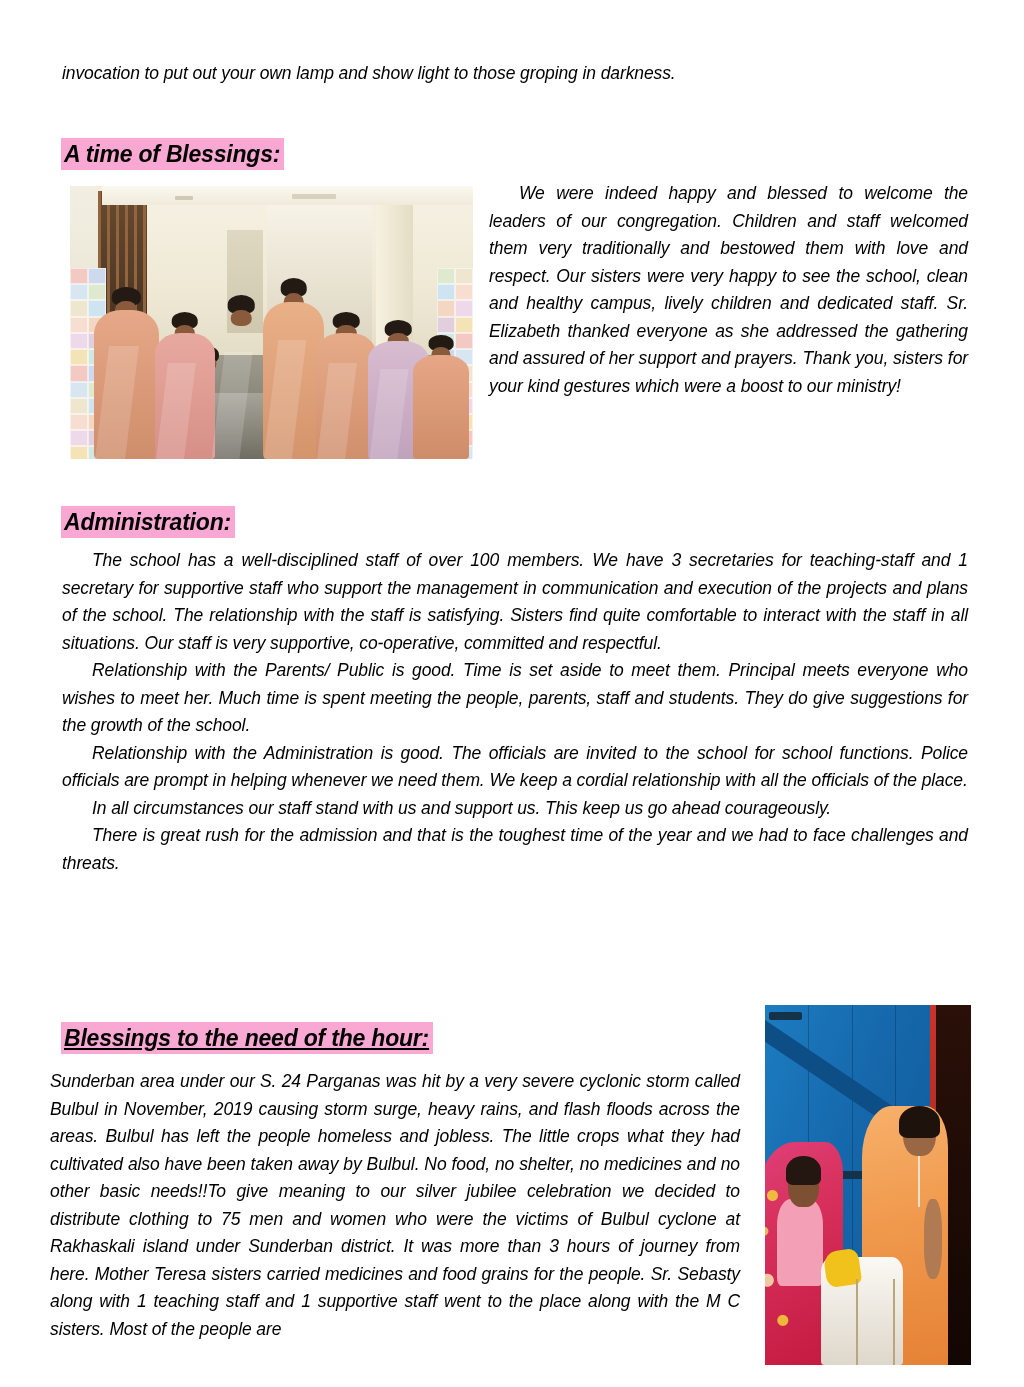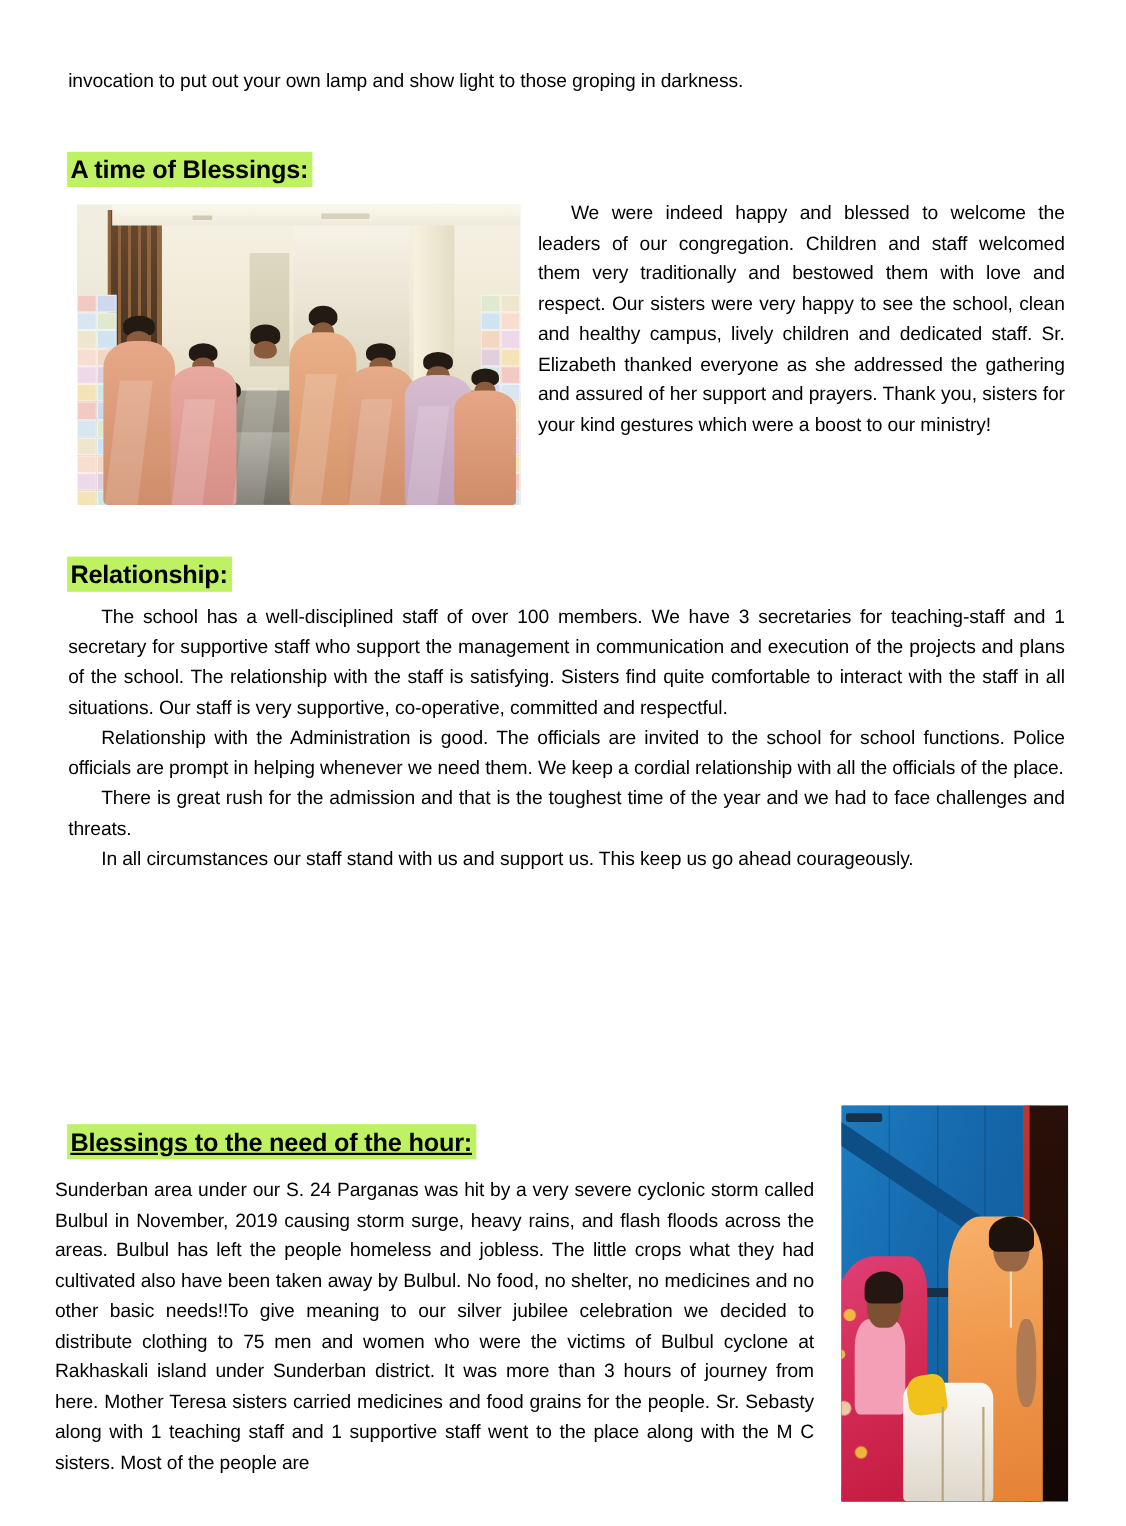--- a/index.html
+++ b/index.html
@@ -12,36 +12,37 @@
     color: #000000;
     position: relative;
     overflow: hidden;
   }
   .page {
     position: absolute;
     left: 0; top: 0;
     width: 844px;
     height: 1387px;
     padding: 0;
+    font-style: italic;
   }
 
   
   .para {
     font-size: 17.5px;
     line-height: 27.5px;
     text-align: justify;
     color: #000000;
     margin: 0;
     letter-spacing: -0.1px;
   }
   .para.indent { text-indent: 30px; }
 
   .heading {
     display: inline-block;
-    background: #bef264;
+    background: #f9a8d4;
     font-size: 23px;
     font-weight: bold;
     line-height: 30px;
     padding: 1px 4px 1px 3px;
     color: #000000;
     letter-spacing: -0.2px;
   }
   .heading.underlined { text-decoration: underline; text-underline-offset: 2px; }
 
   
@@ -323,28 +324,29 @@
         <div class="hair" style="width:44%;height:9%;bottom:60%;"></div>
         <div class="hd" style="width:34%;height:8%;bottom:54%;"></div>
         <div class="bdy" style="height:58%;background:linear-gradient(180deg,#e6a787,#cf8c68);"></div>
       </div>
     </div>
   </div>
 
   <p id="blessings-text" class="para indent">We were indeed happy and blessed to welcome the leaders of our congregation.  Children and staff welcomed them very traditionally and bestowed them with love and respect. Our sisters were very happy to see the school, clean and healthy campus, lively children and dedicated staff. Sr. Elizabeth thanked everyone as she addressed the gathering and assured of her support and prayers. Thank you, sisters for your kind gestures which were a boost to our ministry!</p>
 
   <div id="relationships-heading-wrap">
-    <span class="heading">Relationship:</span>
+    <span class="heading">Administration:</span>
   </div>
 
   <div id="relationships-body">
     <p class="para indent">The school has a well-disciplined staff of over 100 members. We have 3 secretaries for teaching-staff and 1 secretary for supportive staff who support the management in communication and execution of the projects and plans of the school. The relationship with the staff is satisfying.  Sisters find quite comfortable to interact with the staff in all situations. Our staff is very supportive, co-operative, committed and respectful.</p>
+    <p class="para indent">Relationship with the Parents/ Public is good.  Time is set aside to meet them. Principal meets everyone who wishes to meet her. Much time is spent meeting the people, parents, staff and students. They do give suggestions for the growth of the school.</p>
     <p class="para indent">Relationship with the Administration is good. The officials are invited to the school for school functions. Police officials are prompt in helping whenever we need them. We keep a cordial relationship with all the officials of the place.</p>
+    <p class="para indent">In all circumstances our staff stand with us and support us. This keep us go ahead courageously.</p>
     <p class="para indent"> There is great rush for the admission and that is the toughest time of the year and we had to face challenges and threats.</p>
-    <p class="para indent">In all circumstances our staff stand with us and support us. This keep us go ahead courageously.</p>
   </div>
 
   <div id="responding-heading-wrap">
     <span class="heading underlined">Blessings to the need of the hour:</span>
   </div>
 
   <p id="responding-body" class="para">Sunderban area under our S. 24 Parganas was hit by a very severe cyclonic storm called Bulbul in November, 2019 causing storm surge, heavy rains, and flash floods across the areas. Bulbul has left the people homeless and jobless. The little crops what they had cultivated also have been taken away by Bulbul. No food, no shelter, no medicines and no other basic needs!!To give meaning to our silver jubilee celebration we decided to distribute clothing to 75 men and women who were the victims of Bulbul cyclone at Rakhaskali island under Sunderban district. It was more than 3 hours of journey from here. Mother Teresa sisters carried medicines and food grains for the people. Sr. Sebasty along with 1 teaching staff and 1 supportive staff went to the place along with the M C sisters. Most of the people are</p>
 
   <div id="relief-photo">
     <div class="ph2">

